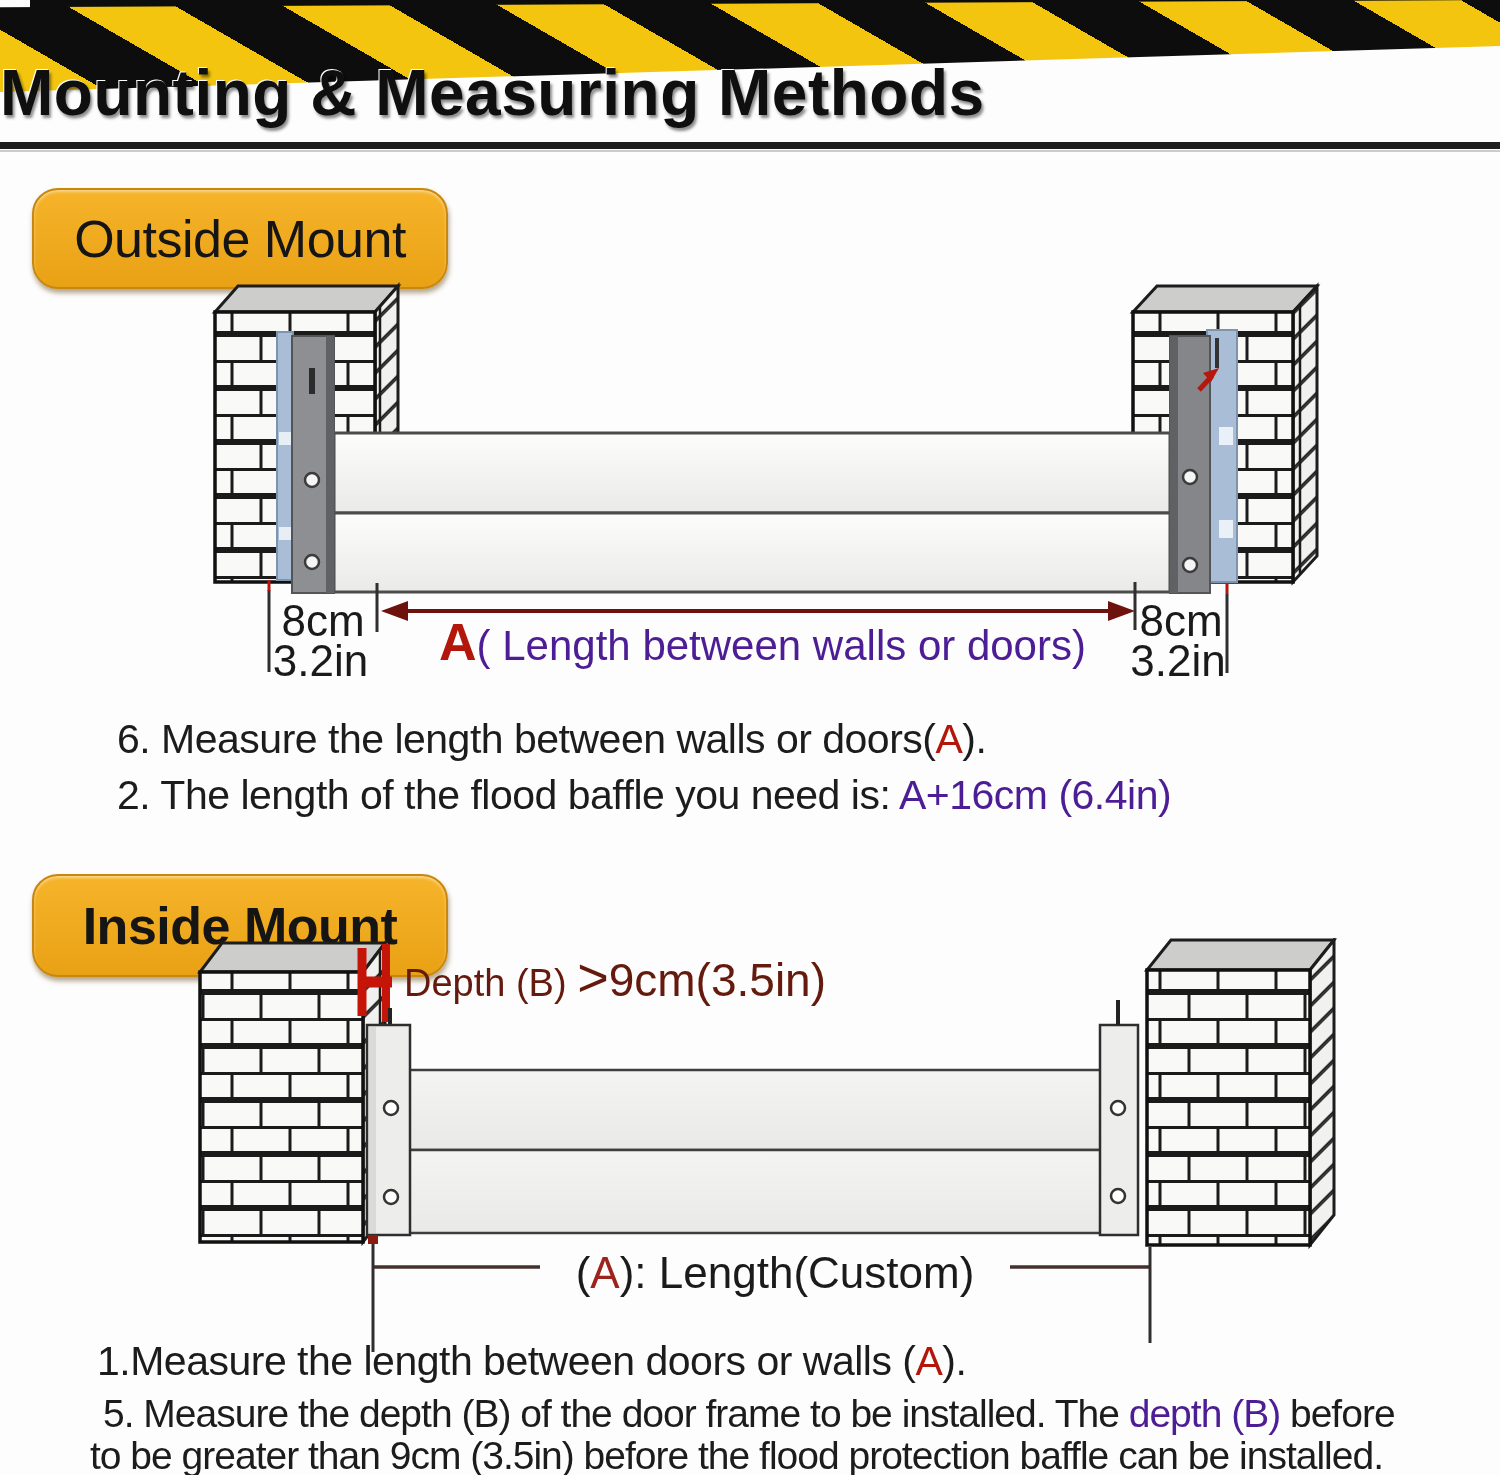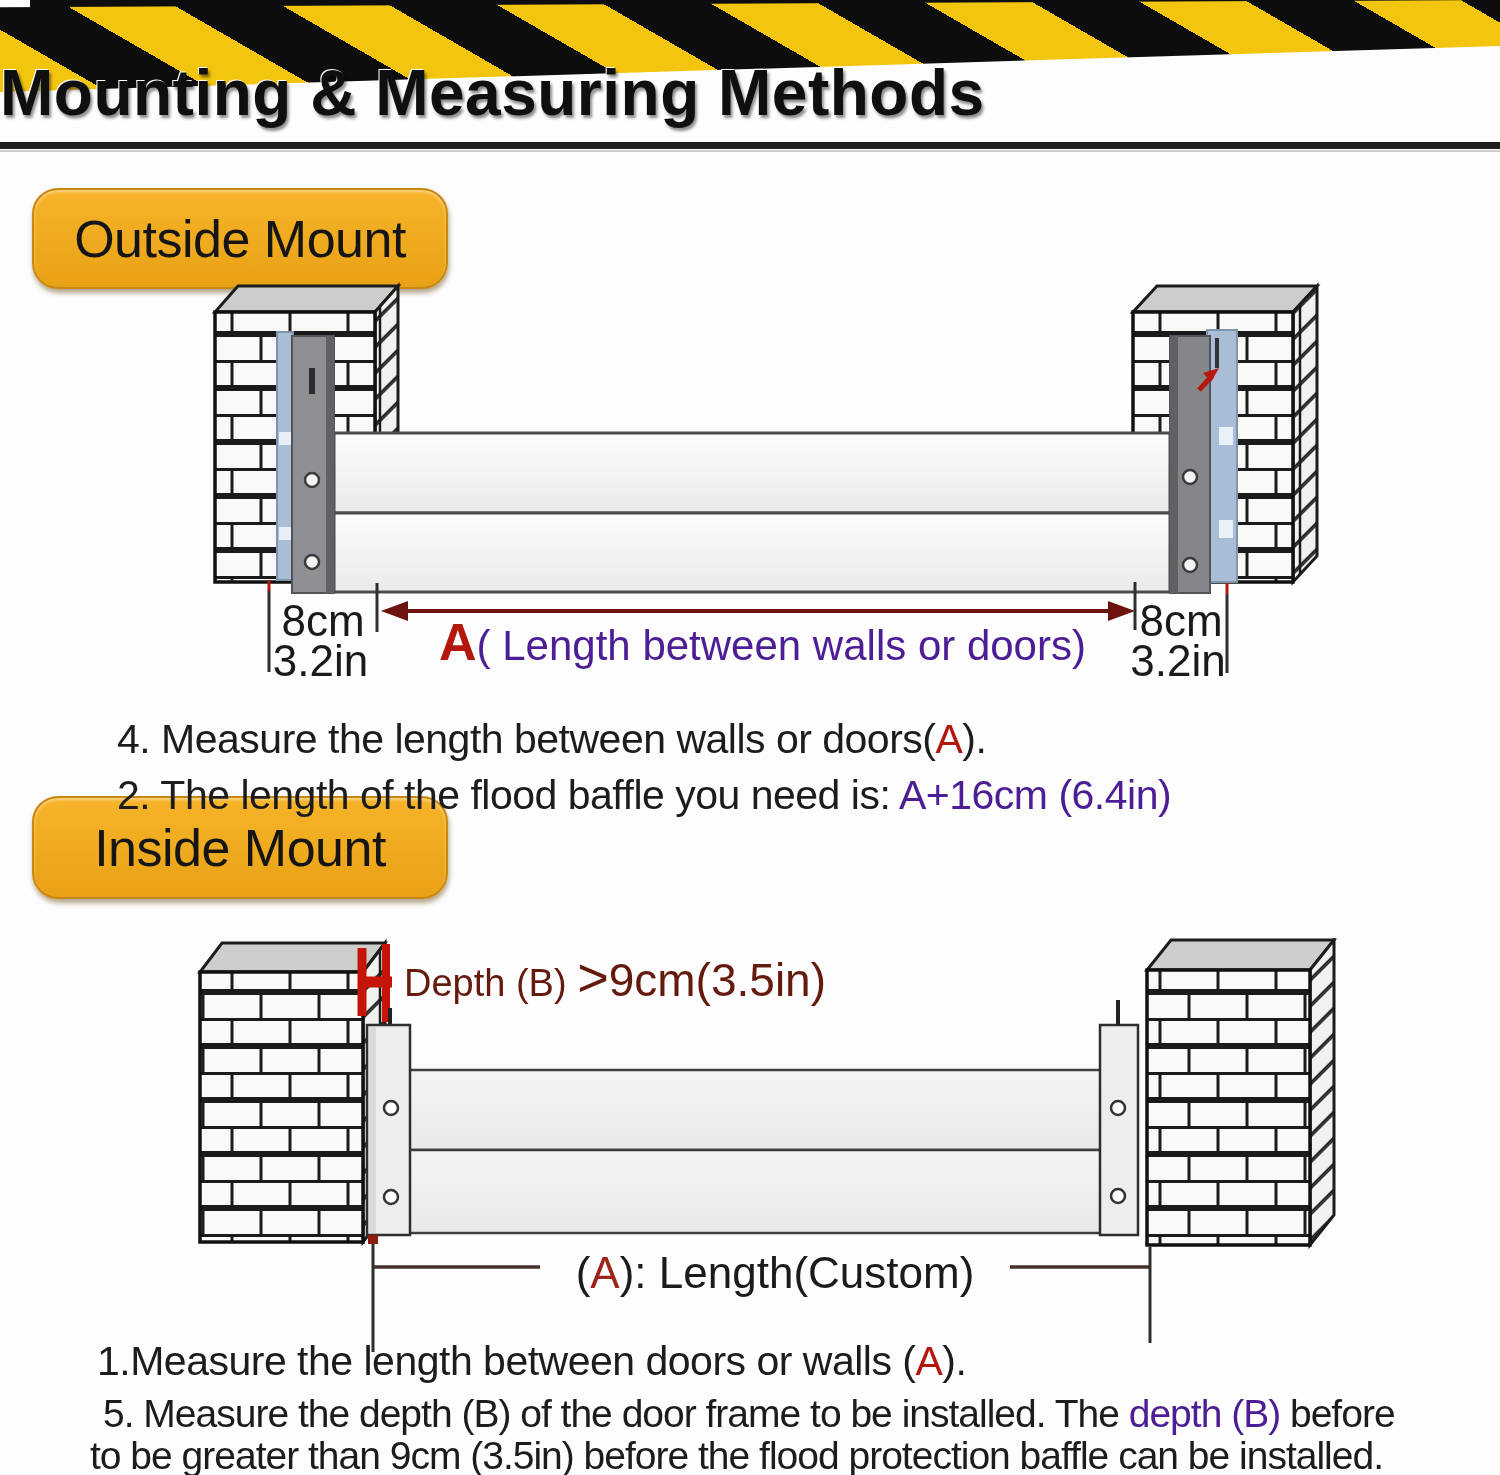--- a/index.html
+++ b/index.html
@@ -14,21 +14,21 @@
         font-size:64px;font-weight:bold;color:#0f0f0f;letter-spacing:.5px;
         text-shadow:2px 3px 3px rgba(0,0,0,.45), -1px -1px 0 #ffffff;}
   .title-rule{position:absolute;left:0;top:142px;width:1500px;height:7px;background:#1e1e1e;}
   .title-rule2{position:absolute;left:0;top:150px;width:1500px;height:2px;background:#cccccc;}
   
   .badge{position:absolute;left:32px;width:412px;display:flex;align-items:center;justify-content:center;
         background:linear-gradient(#f6b42a,#e9a115);border:2px solid #c8880f;border-radius:26px;
         box-shadow:1px 4px 5px rgba(90,60,0,.45), inset 0 2px 3px rgba(255,255,255,.45);
         font-size:52px;color:#151515;letter-spacing:-.5px;}
   .badge-outside{top:188px;height:97px;}
-  .badge-inside{top:796px;height:99px;}
+  .badge-inside{top:874px;height:99px;font-weight:bold;}
   .diagram{position:absolute;left:0;}
   
   .dim-text{position:absolute;font-size:44px;color:#1a1a1a;text-align:center;white-space:nowrap;}
   .span-label{position:absolute;display:flex;align-items:baseline;justify-content:center;white-space:pre;}
   .span-label .big-a{font-size:52px;font-weight:bold;color:#b3170b;}
   .span-label .rest{font-size:42px;color:#4c1d95;}
   .depth-label{position:absolute;display:flex;align-items:baseline;white-space:pre;color:#651a0e;}
   .depth-label .d1{font-size:38px;}
   .depth-label .d2{font-size:54px;font-weight:400;}
   .depth-label .d3{font-size:46px;}
@@ -130,21 +130,21 @@
   </svg>
 
   <div class="dim-text" style="left:269px;top:596px;width:108px">8cm</div>
   <div class="dim-text" style="left:264px;top:636px;width:113px">3.2in</div>
   <div class="dim-text" style="left:1133px;top:596px;width:96px">8cm</div>
   <div class="dim-text" style="left:1128px;top:636px;width:100px">3.2in</div>
   <div class="span-label" style="left:390px;top:612px;width:745px">
     <span class="big-a">A</span><span class="rest">( Length between walls or doors)</span>
   </div>
 
-  <div class="instr" style="left:117px;top:716px"><span>4. Measure the length between walls or doors(</span><span class="red">A</span><span>).</span></div>
+  <div class="instr" style="left:117px;top:716px"><span>6. Measure the length between walls or doors(</span><span class="red">A</span><span>).</span></div>
   <div class="instr" style="left:117px;top:772px"><span>2. The length of the flood baffle you need is: </span><span class="maroon">A+16cm (6.4in)</span></div>
 
   <svg class="diagram" style="top:938px" width="1500" height="417" viewBox="0 0 1500 417">
     <defs>
       <pattern id="bk2" width="58" height="54" patternUnits="userSpaceOnUse">
         <rect width="58" height="54" fill="#f9f9f7"></rect>
         <path d="M0 1.5H58 M0 27.5H58 M0 52.5H58 M29 1.5V27 M0 27.5V54 M58 27.5V54" stroke="#1b1b1b" stroke-width="3" fill="none"></path>
       </pattern>
       <pattern id="sd2" width="40" height="26" patternUnits="userSpaceOnUse" patternTransform="skewY(-45)">
         <rect width="40" height="26" fill="#f1f1ef"></rect>

